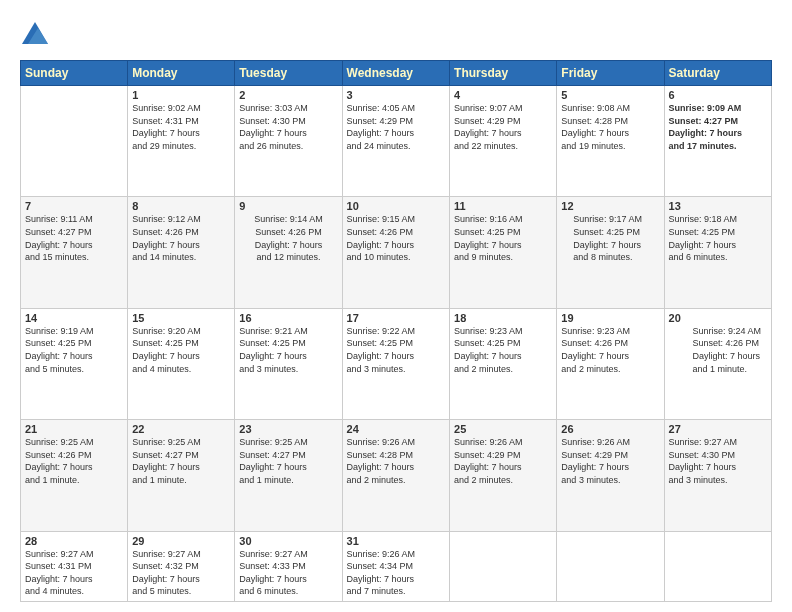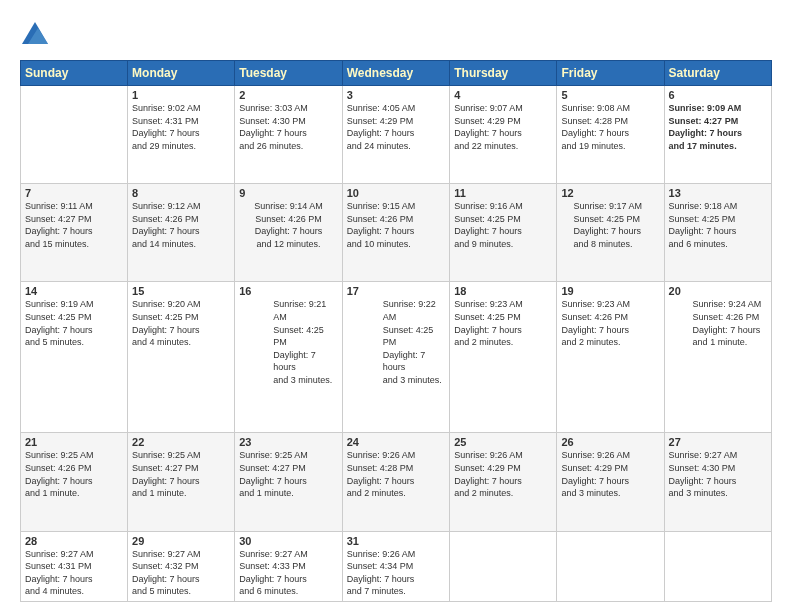--- a/index.html
+++ b/index.html
@@ -244,28 +244,28 @@
           </td>
           <td>
             <span class="day-number">15</span>
             <div class="day-info" style="white-space: pre-line;">Sunrise: 9:20 AM
 Sunset: 4:25 PM
 Daylight: 7 hours
 and 4 minutes.</div>
           </td>
           <td>
             <span class="day-number">16</span>
-            <div class="day-info" style="white-space: pre-line; margin-left: 34px;">Sunrise: 9:21 AM
+            <div class="day-info" style="white-space: pre-line;">Sunrise: 9:21 AM
 Sunset: 4:25 PM
 Daylight: 7 hours
 and 3 minutes.</div>
           </td>
           <td>
             <span class="day-number">17</span>
-            <div class="day-info" style="white-space: pre-line; margin-left: 36px;">Sunrise: 9:22 AM
+            <div class="day-info" style="white-space: pre-line;">Sunrise: 9:22 AM
 Sunset: 4:25 PM
 Daylight: 7 hours
 and 3 minutes.</div>
           </td>
           <td>
             <span class="day-number">18</span>
             <div class="day-info" style="white-space: pre-line;">Sunrise: 9:23 AM
 Sunset: 4:25 PM
 Daylight: 7 hours
 and 2 minutes.</div>

